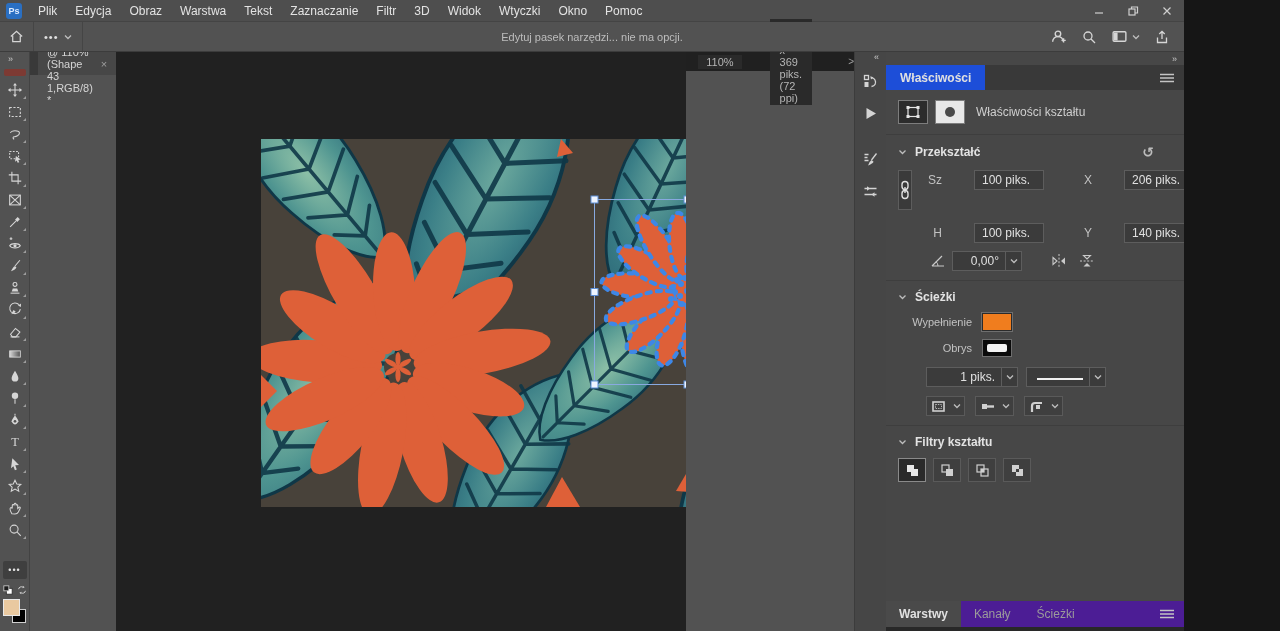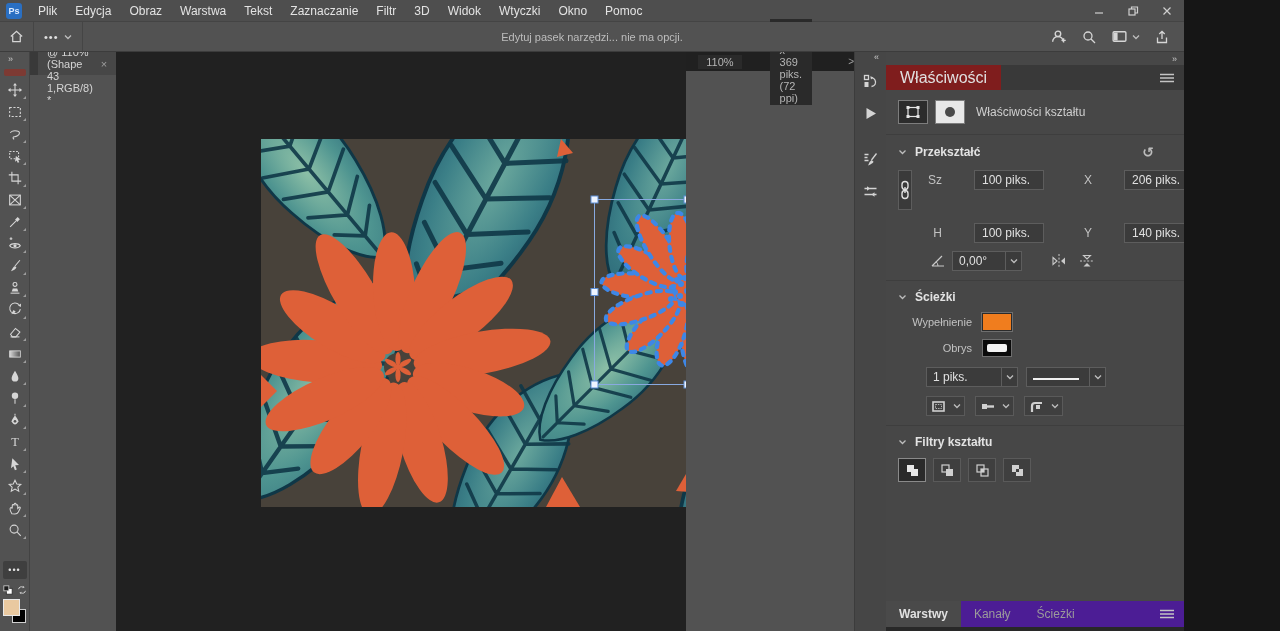--- a/index.html
+++ b/index.html
@@ -65,41 +65,41 @@
   .dock-btn { width:26px; height:26px; display:flex; align-items:center; justify-content:center; margin:3px 0; }
   .dock-btn svg { width:17px; height:17px; }
   .dock-btn .s { stroke:#d4d4d4; stroke-width:1.3; fill:none; }
   .dock-btn .f { fill:#d4d4d4; }
   .dock-gap { height:14px; }
 
   
   .panel { width:298px; background:#474747; display:flex; flex-direction:column; }
   .panel-topstrip { height:13px; background:#474747; display:flex; justify-content:flex-end; align-items:center; font-size:9px; letter-spacing:-1px; color:#c9c9c9; padding-right:8px; }
   .panel-tabs { height:25px; background:#393939; display:flex; align-items:stretch; flex:0 0 25px; }
-  .panel-tab { background:#7f1d1d; padding:0 14px; display:flex; align-items:center; font-size:16px; font-weight:normal; color:#e0e0e0; }
+  .panel-tab { background:#1d4ed8; padding:0 14px; display:flex; align-items:center; font-size:12px; font-weight:bold; color:#e0e0e0; }
   .panel-menu { margin-left:auto; display:flex; align-items:center; padding-right:10px; }
   .hamb { width:14px; height:10px; }
   .hamb path { stroke:#c4c4c4; stroke-width:1.6; }
   .panel-body { flex:1; padding:10px 12px 0 12px; overflow:hidden; }
   .prop-head { display:flex; align-items:center; gap:7px; margin-bottom:10px; }
   .prop-btn { width:30px; height:24px; border:1px solid #7d7d7d; background:#2c2c2c; display:flex; align-items:center; justify-content:center; }
   .prop-btn.mask { background:#e8e8e8; }
   .prop-head-label { font-size:12px; color:#cfcfcf; margin-left:4px; }
   .divider { height:1px; background:#3e3e3e; margin:9px -12px; }
   .sec-head { display:flex; align-items:center; gap:8px; font-size:12px; font-weight:bold; color:#e3e3e3; margin:2px 0 9px 0; }
   .sec-head .chv { width:9px; height:6px; }
   .reset { margin-left:auto; margin-right:18px; color:#bcbcbc; font-size:14px; }
   .xform { display:flex; gap:8px; }
   .chain-btn { width:24px; height:40px; background:#3a3a3a; border:1px solid #5d5d5d; display:flex; align-items:center; justify-content:center; margin-top:1px; }
   .xgrid { display:grid; grid-template-columns:22px 70px 16px 70px; grid-auto-rows:21px; column-gap:8px; row-gap:4px; align-items:center;gap:32px; }
   .xlabel { font-size:12px; color:#c2c2c2; text-align:right; }
   .field { height:20px; background:#3b3b3b; border:1px solid #5d5d5d; font-size:12px; color:#e0e0e0; display:flex; align-items:center; padding-left:7px; }
   .angle-row { display:flex; align-items:center; margin:8px 0 0 32px; gap:6px; }
   .select { height:20px; background:#3b3b3b; border:1px solid #5d5d5d; display:flex; align-items:center; font-size:12px; color:#e0e0e0; }
-  .select .val { padding:0 6px; flex:1; }
+  .select .val { padding:0 6px; flex:1;text-align:right; }
   .select .chvbox { width:16px; align-self:stretch; border-left:1px solid #5d5d5d; display:flex; align-items:center; justify-content:center; }
   .flipicons { display:flex; gap:10px; margin-left:22px; }
   .flipicons svg { width:18px; height:16px; }
   .app-grid { display:grid; grid-template-columns:84px auto; row-gap:8px; align-items:center; }
   .app-label { font-size:11px; color:#c2c2c2; text-align:right; padding-right:10px; }
   .fill-swatch { width:30px; height:18px; border:1px solid #2b2b2b; outline:1px solid #6e6e6e; }
   .stroke-swatch { width:30px; height:18px; background:#0a0a0a; border:1px solid #6e6e6e; display:flex; align-items:center; justify-content:center; }
   .stroke-swatch .bar { width:20px; height:8px; background:#f2f2f2; border-radius:2px; }
   .stroke-row { display:flex; gap:8px; margin:10px 0 0 28px; }
   .mini-row { display:flex; gap:10px; margin:9px 0 0 28px; }

